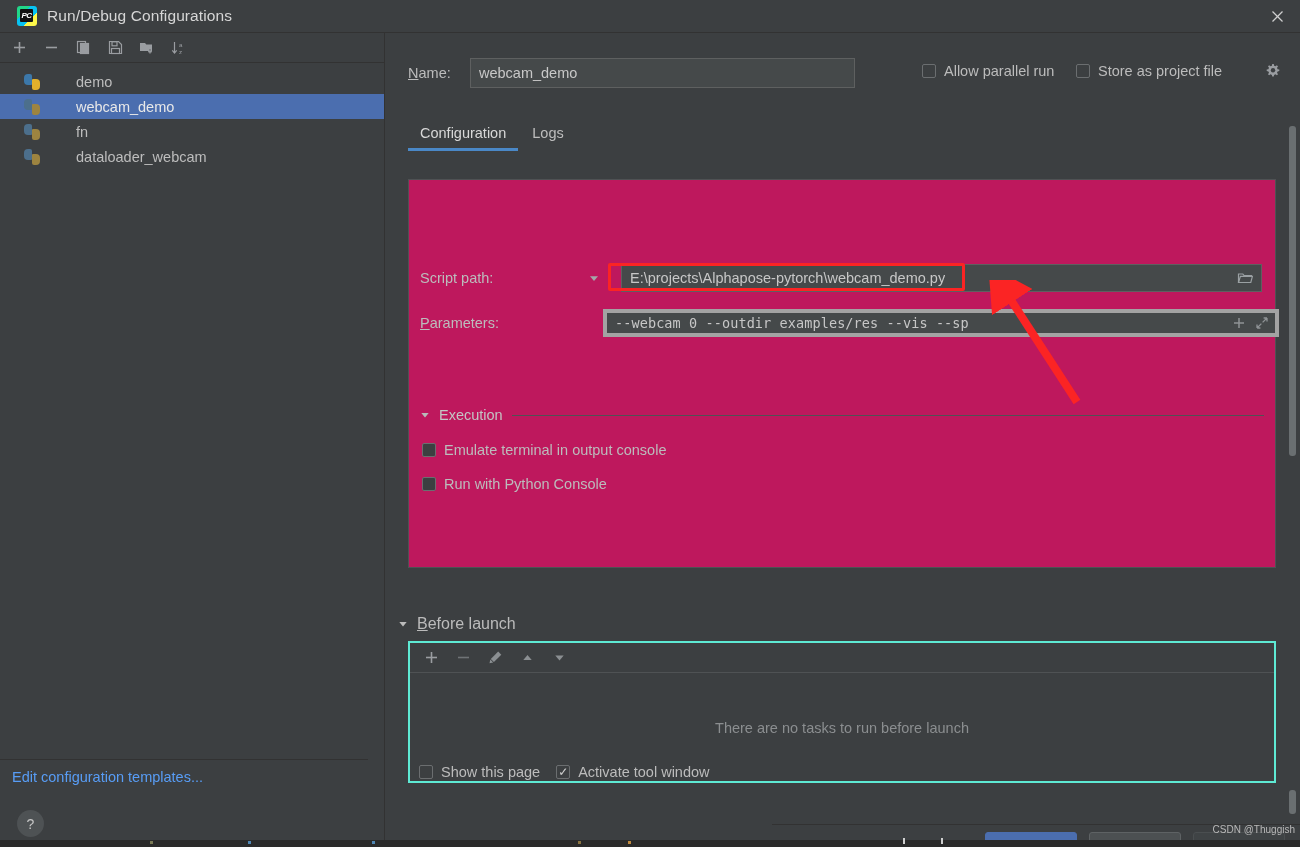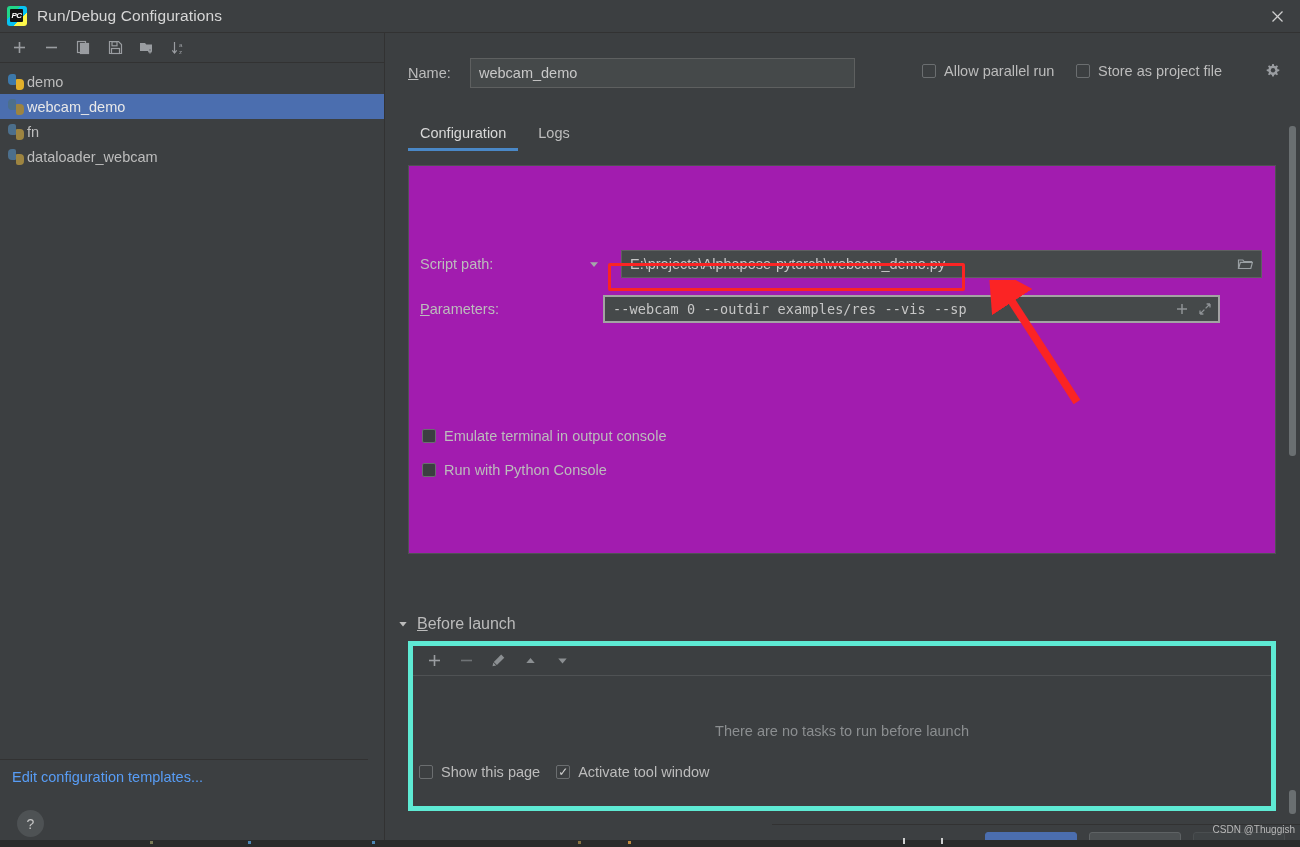--- a/index.html
+++ b/index.html
@@ -17,21 +17,21 @@
   }
 
   
   .titlebar {
     position: absolute; left: 0; top: 0; width: 1300px; height: 33px;
     background: #3c3f41;
     display: flex; align-items: center;
     border-bottom: 1px solid #323232;
   }
   .pc-logo {
-    width: 20px; height: 20px; margin-left: 7px; margin-right: 10px;
+    width: 20px; height: 20px; margin-left: 17px; margin-right: 10px;
     position: relative; flex: none; font-style: italic;
   }
   .pc-logo .sq {
     position: absolute; inset: 0;
     background:
       linear-gradient(135deg, #21d789 0%, #21d789 34%, #07c3f2 34%, #07c3f2 66%, #fcf84a 66%);
     border-radius: 3px;
   }
   .pc-logo .inner {
     position: absolute; left: 3px; top: 3px; right: 4px; bottom: 4px;
@@ -82,21 +82,21 @@
   .py-icon { width: 16px; height: 16px; flex: none; position: relative; margin-right: 3px; }
   .py-icon .b1, .py-icon .b2 {
     position: absolute; width: 8px; height: 11px;
   }
   .py-icon .b1 { left: 0; top: 0; background: #3c78aa; border-radius: 4px 2px 1px 4px; }
   .py-icon .b2 { right: 0; bottom: 0; background: #e2b02b; border-radius: 1px 4px 4px 2px; }
   .py-icon.dim .b1 { background: #4c6f8c; }
   .py-icon.dim .b2 { background: #9d8440; }
   .tree-label { color: #bdbdbd; }
   .tree-label.group { color: #dcdcdc; font-weight: bold; }
-  .indent-1 { padding-left: 8px; }
+  .indent-1 { padding-left: 24px; gap: 33px; }
 
   .edit-templates {
     position: absolute; left: 0; right: 16px; bottom: 53px;
     height: 35px; display: flex; align-items: center;
     padding-left: 12px;
     border-top: 1px solid #323232;
     color: #589df6; font-size: 14.5px; cursor: pointer;
   }
   .help-btn {
     position: absolute; left: 17px; bottom: 10px;
@@ -139,36 +139,36 @@
 
   .parallel { position: absolute; left: 536px; top: 30px; }
   .storeproj { position: absolute; left: 690px; top: 30px; }
   .gear {
     position: absolute; left: 878px; top: 30px; width: 18px; height: 18px;
     color: #9a9da1; cursor: pointer;
   }
 
   
   .tabs {
-    position: absolute; left: 22px; top: 88px; display: flex; gap: 8px;
+    position: absolute; left: 22px; top: 88px; display: flex; gap: 2px;
   }
   .tab {
     font-size: 14.5px; color: #bdbdbd; padding: 4px 12px 10px 12px;
     cursor: pointer; position: relative;
   }
   .tab.active { color: #d8d8d8; }
   .tab.active::after {
     content: ""; position: absolute; left: 0; right: 0; bottom: 0;
     height: 3px; background: #4a88c7;
   }
 
   .config-box {
-    position: absolute; left: 22px; top: 132px; right: 24px; height: 389px;
+    position: absolute; left: 22px; top: 146px; right: 24px; height: 389px;
     border: 1px solid #4f5254;
-    background: #a21caf;
+    background: #be185d;
   }
 
   .field-row { position: absolute; display: flex; align-items: center; }
   .field-label { font-size: 14.5px; color: #bcbcbc; }
   .field-label u { text-decoration: underline; }
 
   #script-path-row { left: 11px; top: 84px; }
   #script-path-label { width: 165px; }
   .dropdown-caret {
     width: 18px; height: 18px; color: #a4a7aa; cursor: pointer;
@@ -185,22 +185,22 @@
     white-space: nowrap; overflow: hidden;
   }
   .folder-icon {
     position: absolute; right: 7px; top: 50%; transform: translateY(-50%);
     width: 17px; height: 15px; color: #9aa0a3; cursor: pointer;
   }
 
   #params-row { left: 11px; top: 129px; }
   #params-label { width: 183px; }
   .params-input-wrap {
-    position: relative; width: 617px; height: 28px;
-    background: #45494a; border: 2px solid #a3a3a3;
+    position: relative; width: 676px; height: 28px;
+    background: #45494a; border: 4px solid #a3a3a3;
     display: flex; align-items: center;
   }
   .params-input-wrap .val {
     font-family: "DejaVu Sans Mono", monospace;
     font-size: 13.5px; color: #c7c7c7; padding-left: 8px;
     letter-spacing: .1px; white-space: nowrap;
   }
   .params-actions {
     position: absolute; right: 6px; top: 50%; transform: translateY(-50%);
     display: flex; align-items: center; gap: 9px; color: #8f9396;
@@ -226,22 +226,22 @@
     position: relative; width: 641px; height: 28px; margin-left: 13px;
     background: #45494a; border: 1px solid #5e6060;
   }
 
   
   #before-launch-head {
     position: absolute; left: 12px; right: 24px; top: 582px;
     display: flex; align-items: center; gap: 9px;
   }
   .bl-box {
-    position: absolute; left: 22px; right: 24px; top: 608px; height: 170px;
-    border: 5px solid #5eead4; background: #3c3f41;
+    position: absolute; left: 22px; right: 24px; top: 608px; height: 142px;
+    border: 2px solid #5eead4; background: #3c3f41;
   }
   .bl-toolbar {
     height: 30px; display: flex; align-items: center; padding-left: 6px; gap: 2px;
     border-bottom: 1px solid #4f5254;
   }
   .bl-empty {
     height: 110px; display: flex; align-items: center; justify-content: center;
     font-size: 14.5px; color: #8b8e90;
   }
 
@@ -473,20 +473,29 @@
               <svg width="14" height="14" viewBox="0 0 14 14" fill="none" stroke="currentColor" stroke-width="1.3">
                 <path d="M7.6 6.4L12 2M12 2H8.6M12 2v3.4"></path>
                 <path d="M6.4 7.6L2 12M2 12h3.4M2 12V8.6"></path>
               </svg>
             </span>
           </span>
         </div>
       </div>
 
 
+      <div class="section-head" id="execution-head">
+        <span class="tri">
+          <svg width="10" height="10" viewBox="0 0 10 10" fill="currentColor">
+              <path d="M1.3 3h7.4L5 7.5z"></path>
+            </svg>
+        </span>
+        <span class="txt">Execution</span>
+        <span class="rule"></span>
+      </div>
 
       <div class="cb-row exec-cb" id="cb-emulate">
         <span class="cb"></span>
         <span class="cb-label">Emulate terminal in output console</span>
       </div>
 
       <div class="cb-row exec-cb" id="cb-pyconsole">
         <span class="cb"></span>
         <span class="cb-label">Run with Python Console</span>
       </div>

